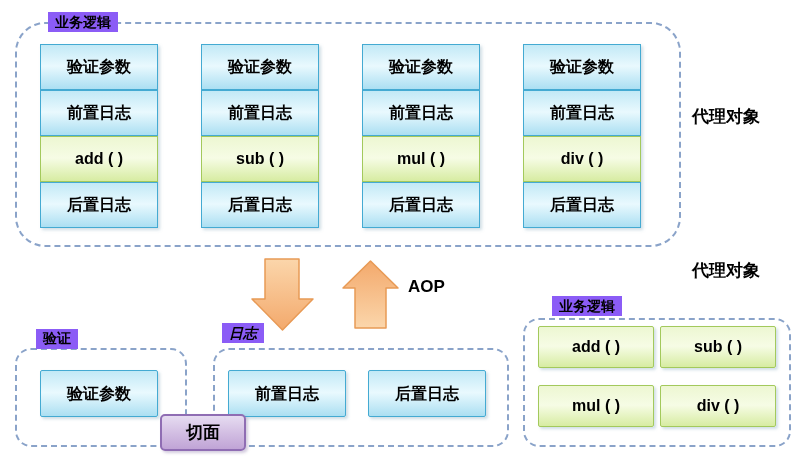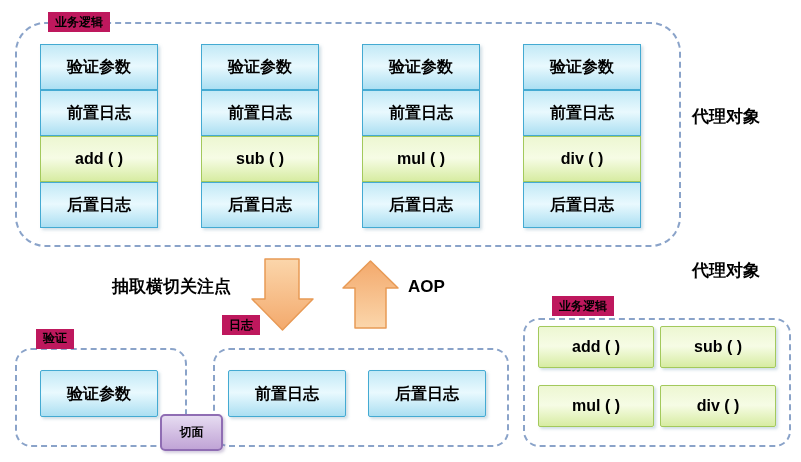--- a/index.html
+++ b/index.html
@@ -12,23 +12,23 @@
     overflow:hidden;
   }
   .dashed-group{
     position:absolute;
     border:2px dashed #8aa3c9;
     background:transparent;
   }
   .diagram-label{
     position:absolute;
     font-weight:bold;
-    font-size:12px;
+    font-size:14px;
     line-height:20px;
-    background:#be185d;
+    background:#8b5cf6;
     padding:0 7px;
     white-space:nowrap;
     z-index:3;
   }
   .plain-label{
     position:absolute;
     font-weight:bold;
     font-size:17px;
     line-height:20px;
     white-space:nowrap;
@@ -73,27 +73,27 @@
     border:1px solid #44aad2;
   }
   .solo-green{
     background:linear-gradient(180deg,#edf7d2 0%,#f6fce5 48%,#d7eca2 100%);
     border:1px solid #a3c95c;
   }
   .aspect-badge{
     position:absolute;
     left:160px;top:414px;
     box-sizing:border-box;
-    width:63px;height:37px;
+    width:86px;height:37px;
     border:2px solid #8f6db3;
     border-radius:5px;
     background:linear-gradient(180deg,#e6dcf1 0%,#d3bfe3 50%,#c0a4d6 100%);
     text-align:center;
     font-weight:bold;
-    font-size:12px;
+    font-size:17px;
     line-height:33px;
     box-shadow:2px 2px 3px rgba(130,110,160,0.35);
     z-index:5;
   }
   .arrow-svg{position:absolute;z-index:2;}
 </style>
 </head>
 <body>
 
 <div class="canvas">
@@ -143,29 +143,28 @@
   <svg class="arrow-svg" style="left:341px;top:259px;" width="60" height="72" viewBox="0 0 60 72">
     <defs>
       <linearGradient id="gradUp" x1="0" y1="0" x2="0" y2="1">
         <stop offset="0" stop-color="#f3a96c"></stop>
         <stop offset="1" stop-color="#fbd6ab"></stop>
       </linearGradient>
     </defs>
     <polygon points="29.5,2 57,29 45,29 45,69 14,69 14,29 2,29" fill="url(#gradUp)" stroke="#e89a55" stroke-width="1.5" stroke-linejoin="round"></polygon>
   </svg>
 
-  <div class="plain-label" style="left:112px;top:277px;">抽取横切关注点</div>
   <div class="plain-label" style="left:408px;top:277px;font-size:17px;">AOP</div>
 
   <div class="dashed-group" style="left:15px;top:348px;width:168px;height:95px;border-radius:16px;"></div>
   <div class="diagram-label" style="left:36px;top:329px;font-family:Liberation Mono, monospace;">验证</div>
   <div class="solo-box solo-blue" style="left:40px;top:370px;">验证参数</div>
 
   <div class="dashed-group" style="left:213px;top:348px;width:292px;height:95px;border-radius:16px;"></div>
-  <div class="diagram-label" style="left:222px;top:315px;">日志</div>
+  <div class="diagram-label" style="left:222px;top:323px;font-style:italic;">日志</div>
   <div class="solo-box solo-blue" style="left:228px;top:370px;">前置日志</div>
   <div class="solo-box solo-blue" style="left:368px;top:370px;">后置日志</div>
 
   <div class="aspect-badge">切面</div>
 
   <div class="dashed-group" style="left:523px;top:318px;width:264px;height:125px;border-radius:16px;"></div>
   <div class="plain-label" style="left:692px;top:261px;">代理对象</div>
   <div class="diagram-label" style="left:552px;top:296px;">业务逻辑</div>
   <div class="solo-box solo-green" style="left:538px;top:326px;width:116px;height:42px;line-height:40px;">add ( )</div>
   <div class="solo-box solo-green" style="left:660px;top:326px;width:116px;height:42px;line-height:40px;">sub ( )</div>

